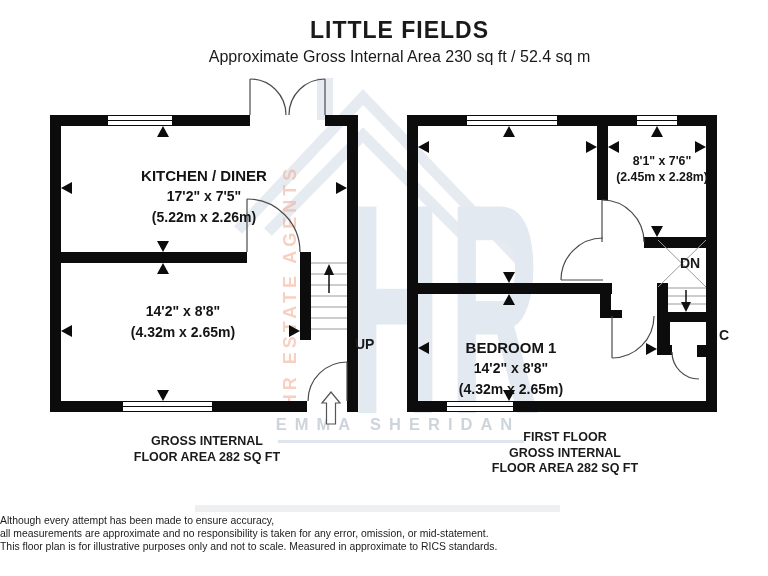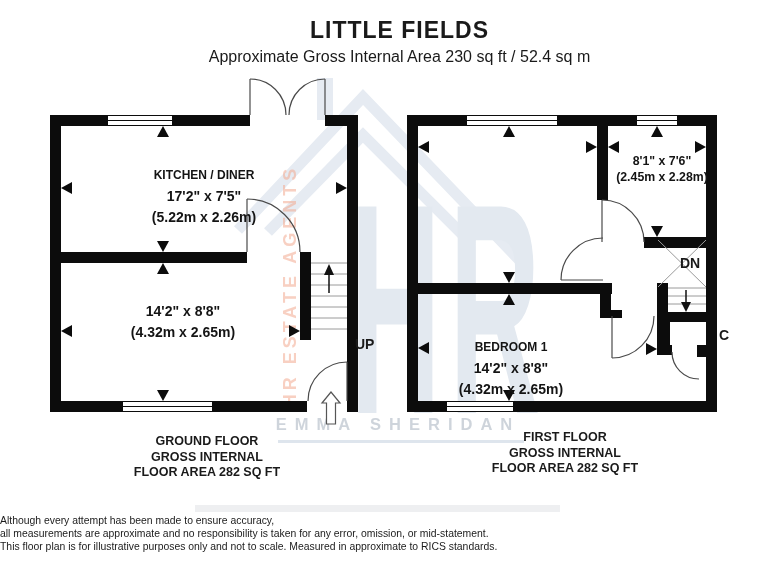--- a/index.html
+++ b/index.html
@@ -12,21 +12,21 @@
   .win{position:absolute;height:11px;background:#fff;border-top:1.5px solid #0c0c0c;
        border-bottom:1.5px solid #0c0c0c;box-sizing:border-box;}
   .win::after{content:"";position:absolute;left:0;right:0;top:50%;margin-top:-0.75px;height:1.5px;background:#0c0c0c;}
   
   .z1{z-index:1;} .z2{z-index:2;} .z3{z-index:3;}
   svg.overlay{position:absolute;left:0;top:0;}
   
   .title{left:0;right:0;top:17px;text-align:center;font-size:23px;font-weight:bold;letter-spacing:1px;}
   .subtitle{left:0;right:0;top:48px;text-align:center;font-size:16px;}
   .room-label{position:absolute;text-align:center;font-weight:bold;color:#141414;}
-  .room-label .rname{font-size:12px;line-height:21px;}
+  .room-label .rname{font-size:15px;line-height:21px;}
   .room-label .rdim{font-size:14px;line-height:21px;}
   .room-label.small .rname{font-size:13px;line-height:16px;}
   .room-label.small .rdim{font-size:12.3px;line-height:15.5px;}
   .stair-label{position:absolute;font-weight:bold;font-size:14px;padding-left:40px;}
   .caption{position:absolute;text-align:center;font-weight:bold;font-size:12.5px;line-height:15.5px;}
   .footer{position:absolute;left:0;right:0;top:514px;font-size:10.4px;line-height:13px;color:#1b1b1b;}
   
   .wm-vertical{position:absolute;left:141px;top:275px;width:300px;height:22px;
                transform:rotate(-90deg);transform-origin:center;
                text-align:center;font-weight:bold;font-size:18px;letter-spacing:4px;
@@ -194,21 +194,20 @@
     <div class="rname">BEDROOM 1</div>
     <div class="rdim">14'2" x 8'8"</div>
     <div class="rdim">(4.32m x 2.65m)</div>
   </div>
 
   <div class="stair-label z3" style="left:315px;top:336px">UP</div>
   <div class="stair-label z3" style="left:640px;top:255px">DN</div>
   <div class="stair-label z3" style="left:679px;top:327px">C</div>
 
   <div class="caption z3" style="left:87px;top:434px;width:240px">
-    <div>GROUND FLOOR</div>
     <div>GROSS INTERNAL</div>
     <div>FLOOR AREA 282 SQ FT</div>
   </div>
   <div class="caption z3" style="left:445px;top:430px;width:240px">
     <div>FIRST FLOOR</div>
     <div>GROSS INTERNAL</div>
     <div>FLOOR AREA 282 SQ FT</div>
   </div>
 
   <div class="footer z3">

